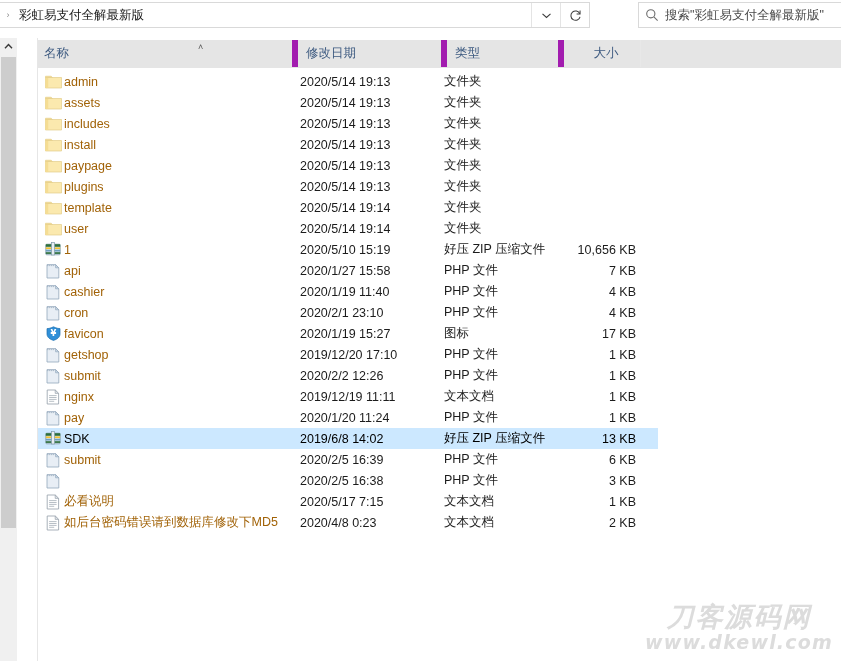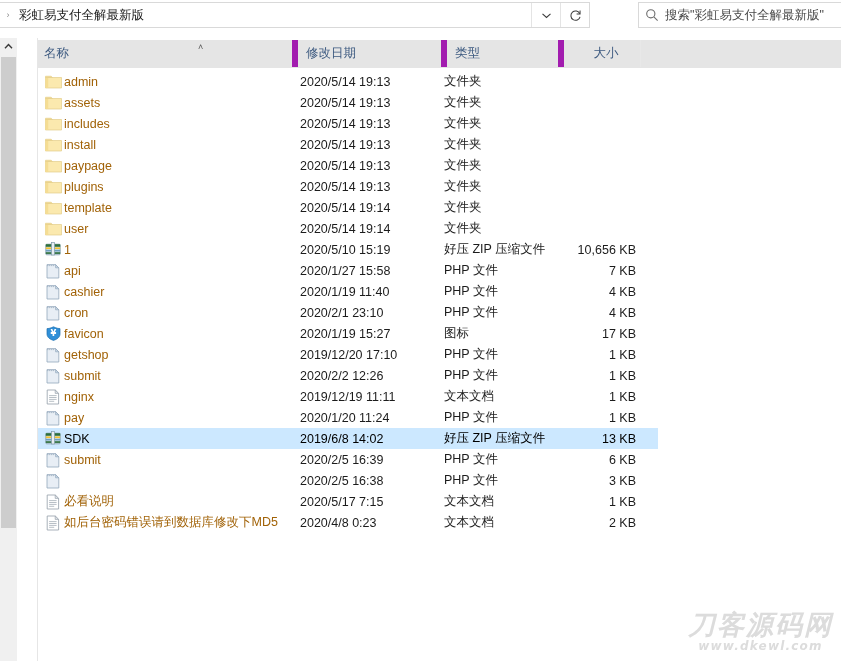--- a/index.html
+++ b/index.html
@@ -246,25 +246,26 @@
     font-family: "DejaVu Sans", sans-serif;
     font-size: 27px;
     font-weight: bold;
     color: #dcdcdc;
     letter-spacing: 2px;
     line-height: 1.05;
     font-style: italic;
   }
   .wm-url {
     font-family: "DejaVu Sans", sans-serif;
-    font-size: 12px;
+    font-size: 19px;
     font-weight: bold;
     color: #dcdcdc;
     letter-spacing: 1.2px;
     font-style: italic;
+    text-align: right;
   }
 </style>
 </head>
 <body>
 
 <div class="toolbar">
 
   <div class="addressbar">
     <span class="crumb-chev">›</span>
     <span class="crumb-text">彩虹易支付全解最新版</span>

